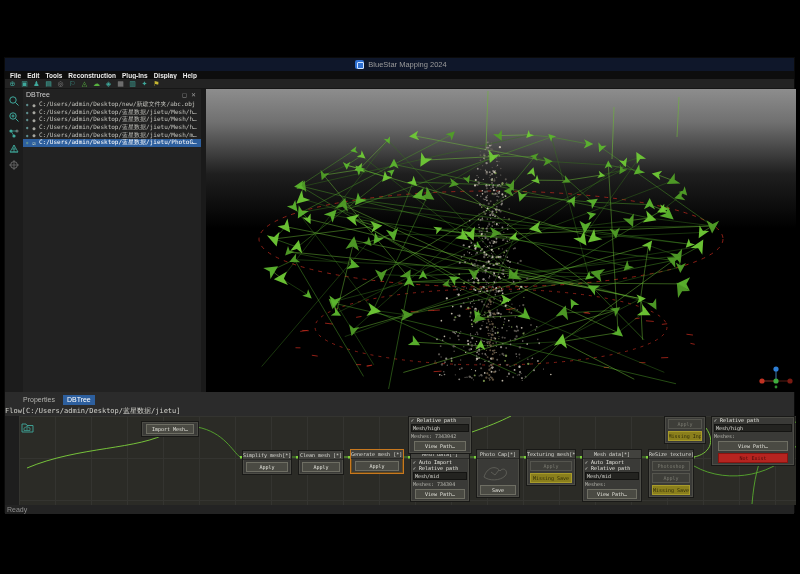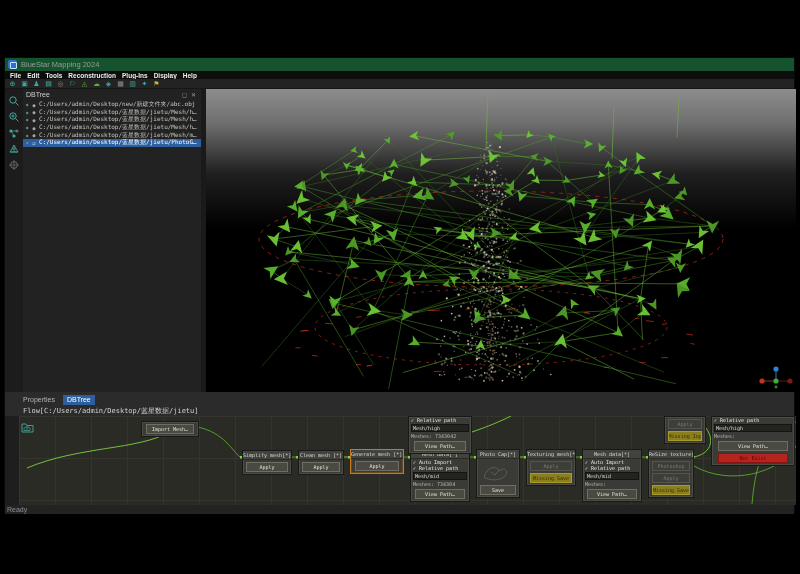--- a/index.html
+++ b/index.html
@@ -1,21 +1,21 @@
 <!DOCTYPE html>
 <html><head>
 <meta charset="utf-8">
 <style>
   html,body{margin:0;padding:0;background:#000;width:800px;height:574px;overflow:hidden;
     font-family:"Liberation Sans",sans-serif;}
   #appwin{position:absolute;left:4px;top:57px;width:791px;height:456px;background:#2b2b2b;
     border:1px solid #0a0a0a;box-sizing:border-box;}
   
-  #titlebar{position:absolute;left:0;top:0;width:100%;height:13px;background:#14532d;
-    display:flex;align-items:center;gap:4px;padding-left:3px;box-sizing:border-box;}
+  #titlebar{position:absolute;left:0;top:0;width:100%;height:13px;background:#0f172a;
+    display:flex;align-items:center;gap:4px;padding-left:3px;box-sizing:border-box;justify-content:center;}
   #appicon{width:9px;height:9px;background:#2e6fd0;border-radius:2px;position:relative;}
   #appicon:after{content:"";position:absolute;left:2px;top:2px;width:5px;height:5px;
     border:1px solid #cfe2ff;border-radius:1px;}
   #apptitle{font-size:7.5px;color:#9a9a9a;}
   
   #menubar{position:absolute;left:0;top:13px;width:100%;height:8px;background:#0d0d0d;
     display:flex;align-items:center;padding-left:2px;box-sizing:border-box;}
   .menuitem{font-size:6.5px;font-weight:bold;color:#ececec;padding:0 3px;white-space:nowrap;}
   
   #toolbar{position:absolute;left:0;top:21px;width:100%;height:10px;background:#232323;
@@ -39,21 +39,21 @@
   .treerow.sel{background:#2d5f9e;color:#ffffff;}
   .treerow.sel .ricon{color:#e8f0c8;}
   #splitter{position:absolute;left:196px;top:0;width:5px;height:100%;background:#1a1a1a;}
   #viewport{position:absolute;left:201px;top:0;width:590px;height:303px;background:#000;}
   
   #tabsrow{position:absolute;left:0;top:334px;width:100%;height:13px;background:#2b2b2b;
     display:flex;align-items:flex-end;padding-left:14px;box-sizing:border-box;gap:4px;}
   .btab{font-size:7px;color:#b4b4b0;padding:1px 4px 2px 4px;}
   .btab.active{background:#2d5f9e;color:#ffffff;}
   #flowheader{position:absolute;left:0;top:347px;width:100%;height:11px;background:#2b2b2b;
-    display:flex;align-items:center;padding-left:18px;box-sizing:border-box;}
+    display:flex;align-items:center;padding-left:0;box-sizing:border-box;}
   #flowtitle{font-size:7px;color:#d2d2cc;font-family:"DejaVu Sans Mono",monospace;}
   
   #flowwrap{position:absolute;left:0;top:358px;width:100%;height:89px;background:#1e1e1e;}
   #flowcanvas{position:absolute;left:14px;top:0;width:777px;height:89px;background:#2b2b26;
     background-image:linear-gradient(#343430 1px,transparent 1px),
       linear-gradient(90deg,#343430 1px,transparent 1px);
     background-size:36px 42px;overflow:hidden;}
   #connsvg{position:absolute;left:0;top:0;}
   #foldericon{position:absolute;left:2px;top:3px;}
   .fnode{position:absolute;background:#3a3a37;border:1px solid #191917;

